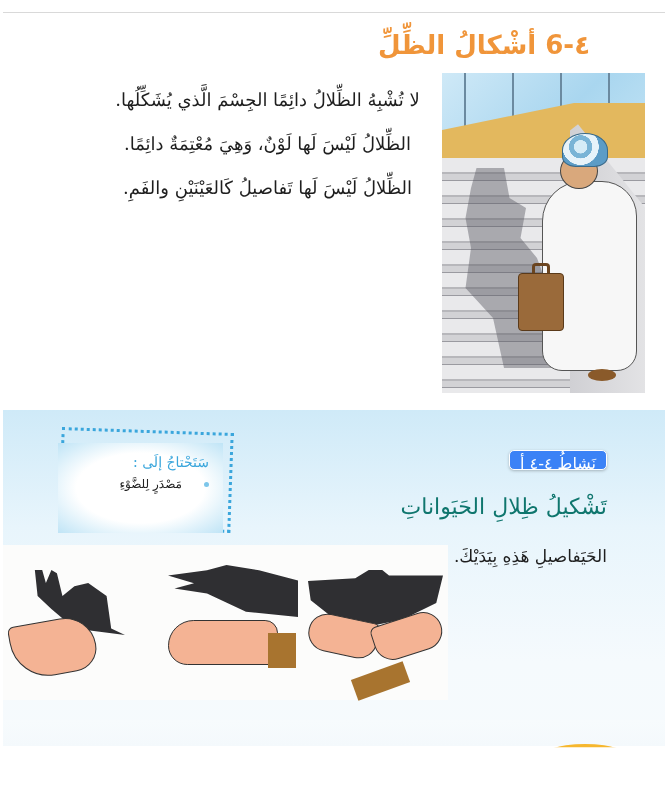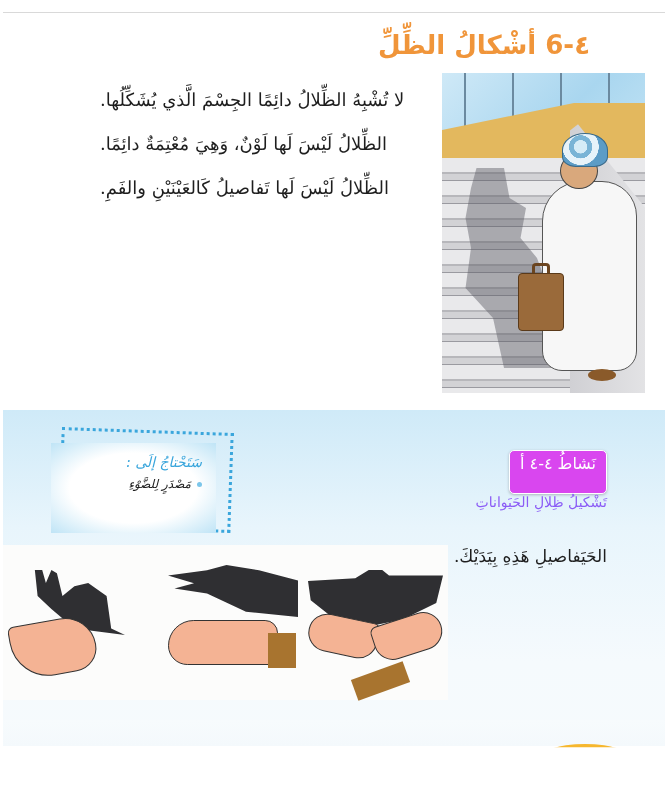--- a/index.html
+++ b/index.html
@@ -9,21 +9,21 @@
     .top-rule { position: absolute; left: 3px; right: 0; top: 12px; height: 1px; background: #d9d9d9; }
 
     .section-title {
       position: absolute; right: 75px; top: 30px;
       font-family: "DejaVu Sans", sans-serif; font-weight: bold;
       font-size: 26px; color: #f0953a; direction: rtl; white-space: nowrap;
     }
 
     .facts {
       position: absolute; left: 100px; top: 78px; width: 335px;
-      direction: rtl; text-align: left;
+      direction: rtl; text-align: center;
       font-family: "DejaVu Serif", serif; font-size: 18px; color: #1e1e1e;
     }
     .facts p { height: 44px; line-height: 44px; white-space: nowrap; }
 
     
     .stairs-illustration {
       position: absolute; left: 442px; top: 73px; width: 203px; height: 320px;
       overflow: hidden; background: #c8c8ca;
     }
     .si-sky { position: absolute; left: 0; top: 0; width: 100%; height: 70px; background: linear-gradient(135deg, #cfe9f7 0%, #a9d6ef 60%, #bfe2f4 100%); }
@@ -41,49 +41,49 @@
     .si-case { position: absolute; left: 76px; top: 200px; width: 46px; height: 58px; background: #9a6a3a; border: 1.5px solid #5a3a1a; border-radius: 4px; }
     .si-case-handle { position: absolute; left: 90px; top: 190px; width: 18px; height: 14px; border: 3px solid #6b4520; border-bottom: none; border-radius: 4px 4px 0 0; }
     .si-sandal { position: absolute; left: 146px; top: 296px; width: 28px; height: 12px; background: #8a5a2a; border-radius: 50%; }
 
     
     .activity-section {
       position: absolute; left: 3px; top: 410px; width: 662px; height: 335px;
       background: linear-gradient(to bottom, #cfeaf8 0%, #e8f5fc 35%, #f5fafd 75%, #f6fafd 100%);
     }
     .activity-badge {
-      position: absolute; right: 58px; top: 450px; height: 44px; padding: 0 10px;
-      background: #d946ef; color: #ffffff; border-radius: 5px; border: 1.5px solid #ffffff;
+      position: absolute; right: 58px; top: 450px; height: 20px; padding: 0 10px;
+      background: #3b82f6; color: #ffffff; border-radius: 5px; border: 1.5px solid #ffffff;
       box-shadow: 0 1px 3px rgba(0,0,0,0.25);
       font-family: "DejaVu Sans", sans-serif; font-size: 16px; line-height: 25px; direction: rtl; white-space: nowrap;
     }
     .activity-title {
       position: absolute; right: 58px; top: 494px;
-      font-family: "DejaVu Serif", serif; font-size: 14px; color: #8b5cf6; direction: rtl; white-space: nowrap; text-align: right;
+      font-family: "DejaVu Serif", serif; font-size: 22px; color: #0f766e; direction: rtl; white-space: nowrap; text-align: right;
     }
     .activity-instructions {
       position: absolute; right: 58px; top: 540px; width: 220px;
       direction: rtl; text-align: right;
       font-family: "DejaVu Serif", serif; font-size: 17px; color: #1e1e1e;
     }
     .activity-instructions p { height: 32px; line-height: 32px; white-space: nowrap; }
 
     
     .materials-frame {
       position: absolute; left: 60px; top: 430px; width: 172px; height: 100px;
       border: 3px dotted #3aa6dc; transform: rotate(2deg);
     }
     .materials-box {
-      position: absolute; left: 51px; top: 443px; width: 165px; height: 90px;
+      position: absolute; left: 58px; top: 443px; width: 165px; height: 90px;
       background: radial-gradient(ellipse at center, #ffffff 55%, #bfe4f6 100%);
-      direction: rtl; padding: 8px 14px 0 10px; font-style: italic;
+      direction: rtl; padding: 8px 14px 0 10px;
     }
     .materials-heading { font-family: "DejaVu Serif", serif; font-size: 14px; color: #3aa6dc; text-align: right; line-height: 22px; }
     .materials-list { list-style: none; }
-    .materials-list li { font-family: "DejaVu Serif", serif; font-size: 12px; color: #222; line-height: 22px; text-align: right; display: flex; align-items: center; gap: 6px; }
+    .materials-list li { font-family: "DejaVu Serif", serif; font-size: 12px; color: #222; line-height: 22px; text-align: right; display: flex; align-items: center; gap: 22px; }
     .bullet { width: 5px; height: 5px; border-radius: 50%; background: #7cc6ea; display: inline-block; }
 
     
     .hand-shadows {
       position: absolute; left: 3px; top: 545px; width: 445px; height: 155px;
       background: #fcfcfb;
     }
     .hs-shape { position: absolute; background: #2f2f32; }
     .hs-hand { position: absolute; background: #f4b394; border: 1.5px solid #333; }
     .hs-sleeve { position: absolute; background: #a8742f; }

